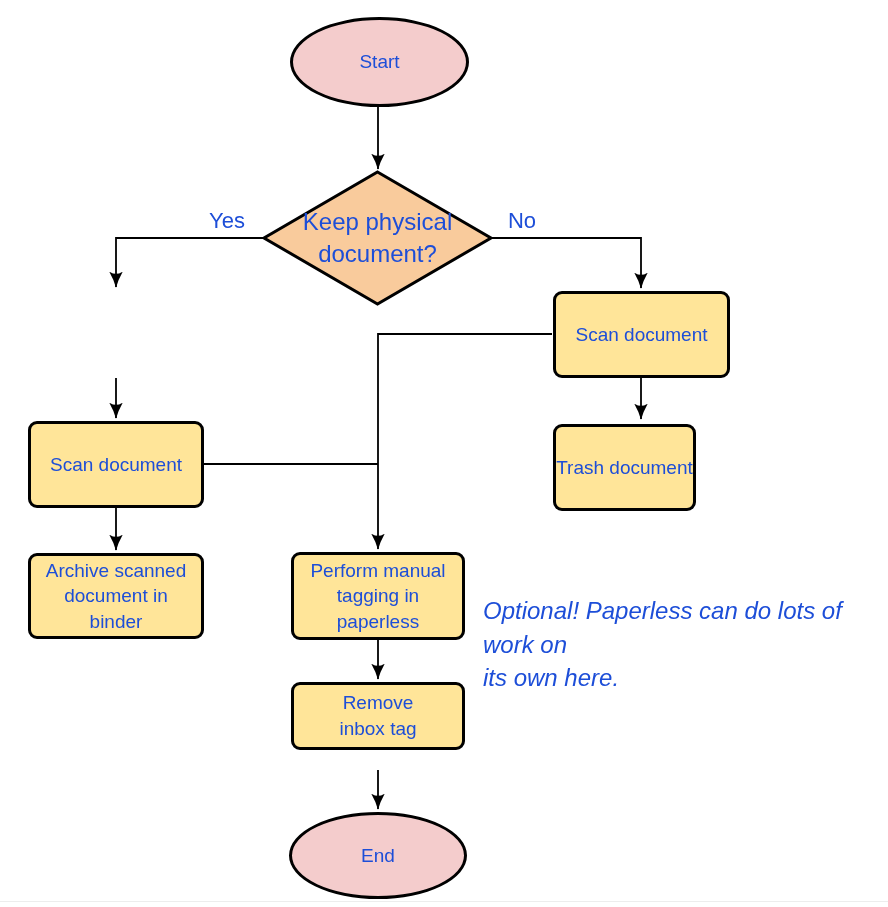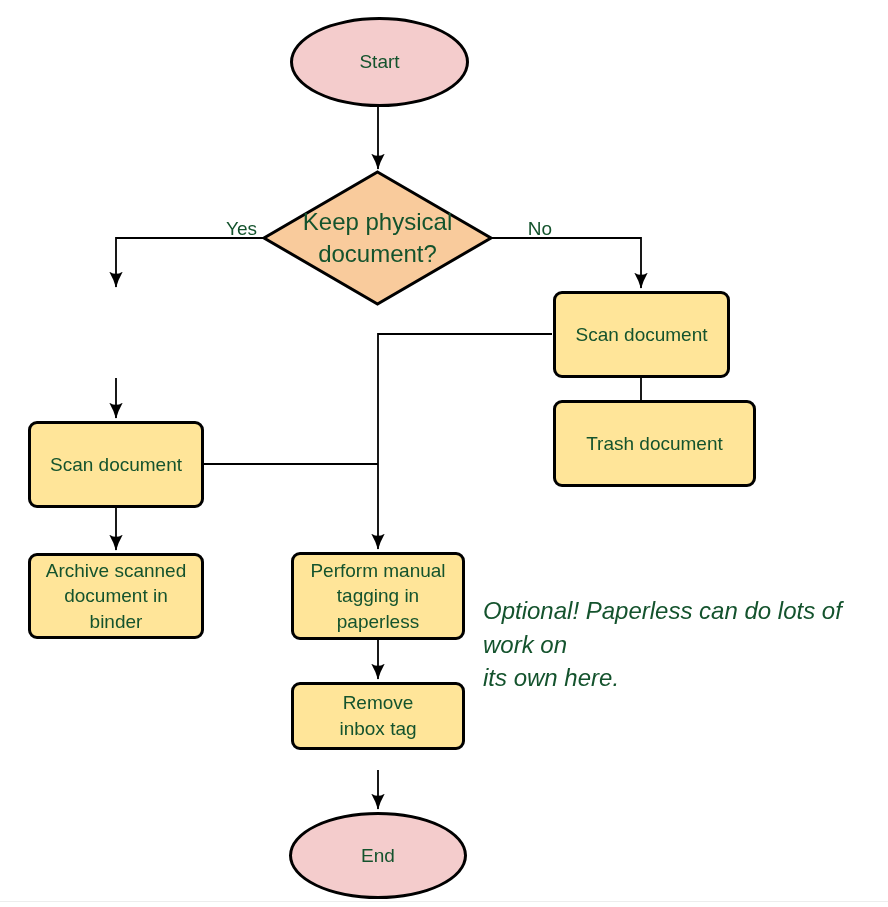--- a/index.html
+++ b/index.html
@@ -8,21 +8,21 @@
     --yellow:#ffe599;
     --stroke:#000000;
     --page-edge:#ededed;
   }
   html,body{margin:0;padding:0;background:#ffffff;}
   .canvas{
     position:relative;
     width:888px;height:907px;
     background:#ffffff;
     font-family:"Liberation Sans", sans-serif;
-    color:#14532d;
+    color:#1d4ed8;
     overflow:hidden;
   }
   .wires{position:absolute;left:0;top:0;}
   .node{
     position:absolute;
     box-sizing:border-box;
     display:flex;align-items:center;justify-content:center;
     text-align:center;
     font-size:19px;line-height:1.35;
     white-space:pre-line;
@@ -39,22 +39,22 @@
   }
   .decision-label{
     position:absolute;
     display:flex;align-items:center;justify-content:center;
     text-align:center;
     font-size:24px;line-height:1.35;
     white-space:pre-line;
   }
   .edge-label{
     position:absolute;
-    font-size:19px;line-height:20px;
-    width:60px;text-align:right;margin-top:8px;
+    font-size:22px;line-height:20px;
+    width:60px;text-align:center;
   }
   .note{
     position:absolute;
     font-size:24px;font-style:italic;line-height:1.4;
     white-space:pre-line;
   }
   .page-edge{
     position:absolute;left:0;top:901px;
     width:888px;height:1px;
     background:var(--page-edge);
@@ -95,21 +95,21 @@
 
   <div class="edge-label" style="left:197px;top:211px">Yes</div>
 
   <div class="edge-label" style="left:492px;top:211px">No</div>
 
 
   <div class="node proc" style="left:553px;top:291px;width:177px;height:87px">Scan document</div>
 
   <div class="node proc" style="left:28px;top:421px;width:176px;height:87px">Scan document</div>
 
-  <div class="node proc" style="left:553px;top:400px;width:203px;height:87px">Trash document</div>
+  <div class="node proc" style="left:553px;top:424px;width:143px;height:87px">Trash document</div>
 
   <div class="node proc" style="left:291px;top:552px;width:174px;height:88px">Perform manual
 tagging in
 paperless</div>
 
   <div class="node proc" style="left:28px;top:553px;width:176px;height:86px">Archive scanned
 document in
 binder</div>
 
   <div class="note" style="left:483px;top:594px;width:402px">Optional! Paperless can do lots of work on

